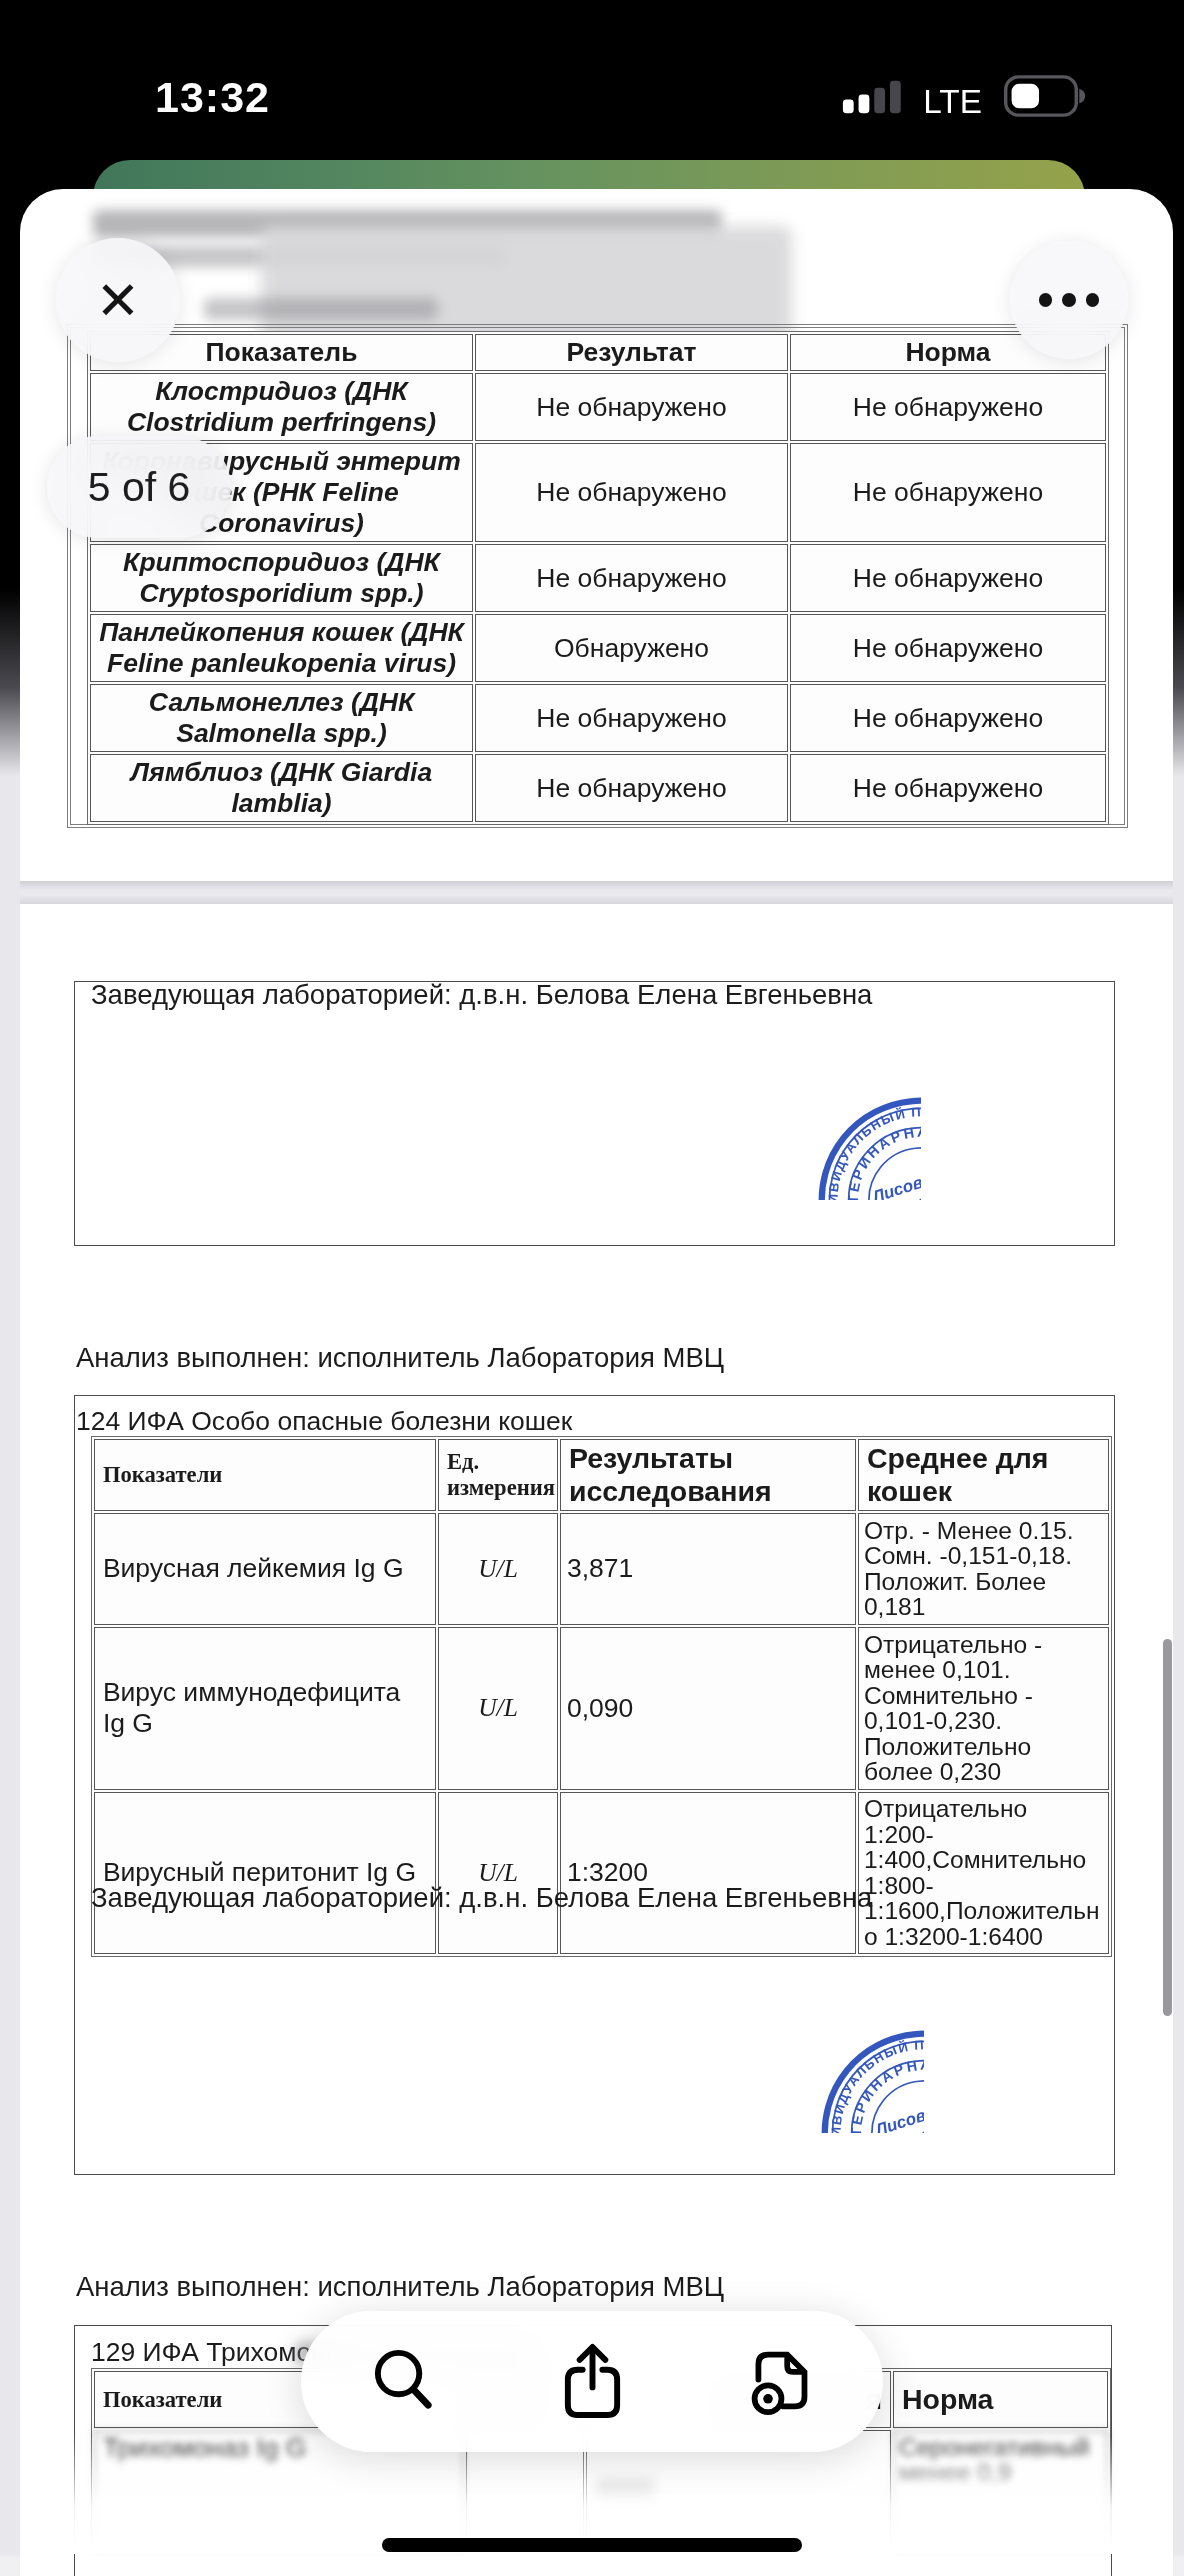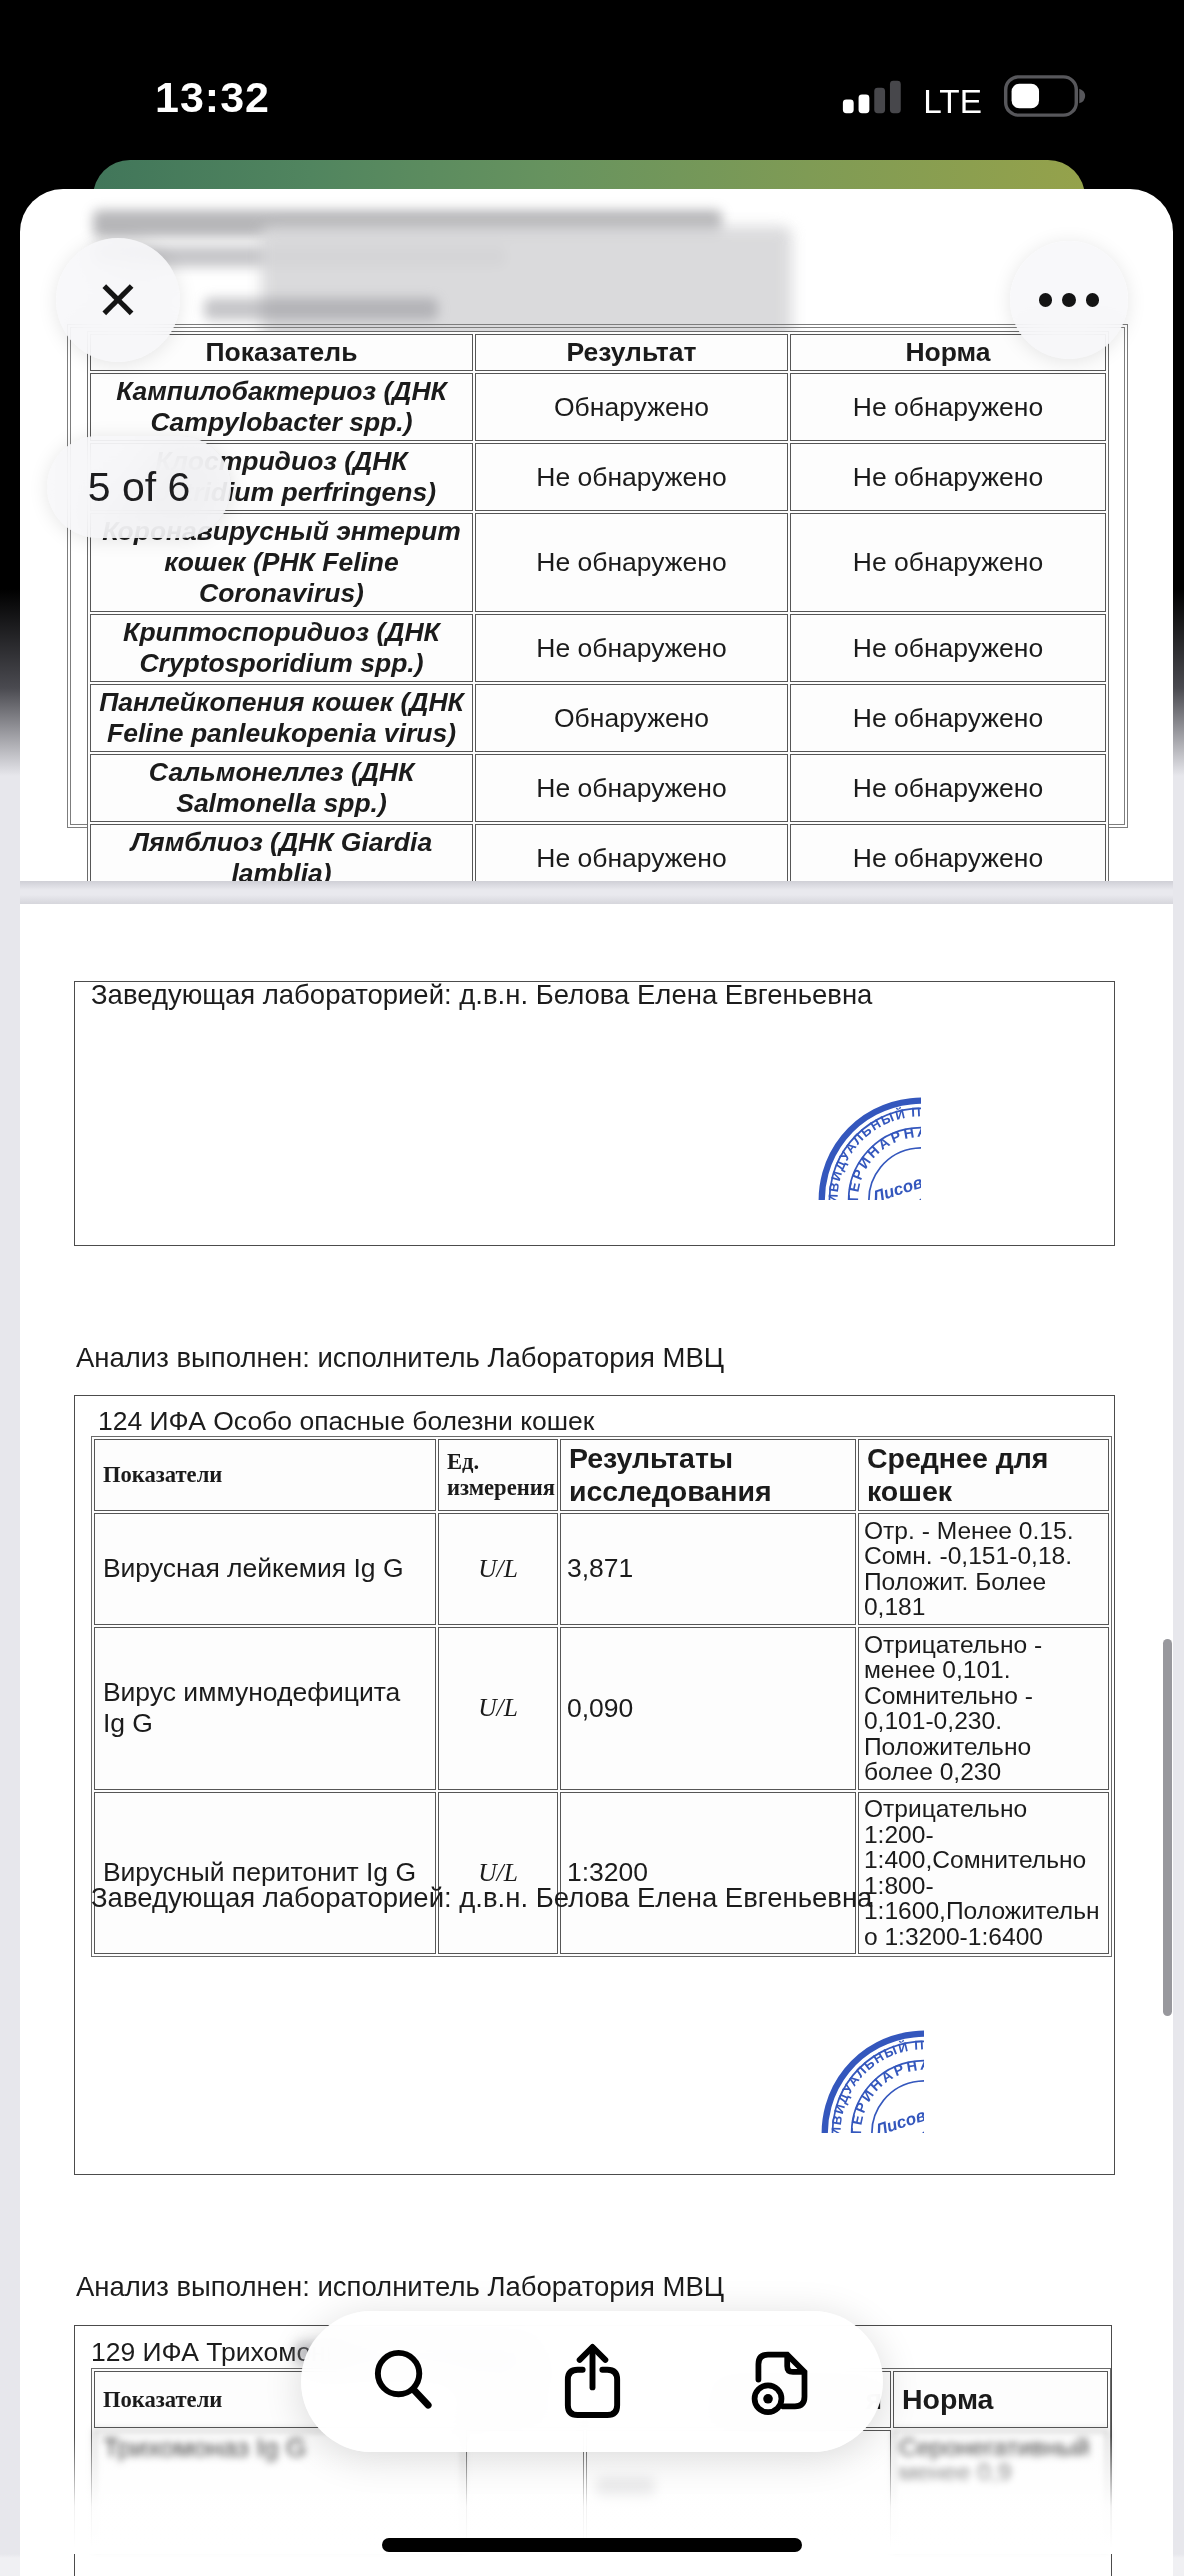--- a/index.html
+++ b/index.html
@@ -105,25 +105,20 @@
         <col style="width:383px">
         <col style="width:313px">
         <col style="width:316px">
       </colgroup>
     <tbody>
         <tr style="height:33px">
       <th>Показатель</th>
       <th>Результат</th>
       <th>Норма</th>
     </tr>
-    <tr style="height:55px">
-      <td class="ind">Кампилобактериоз (ДНК Campylobacter spp.)</td>
-      <td>Обнаружено</td>
-      <td>Не обнаружено</td>
-    </tr>
     <tr style="height:61px">
       <td class="ind">Клостридиоз (ДНК Clostridium perfringens)</td>
       <td>Не обнаружено</td>
       <td>Не обнаружено</td>
     </tr>
     <tr style="height:75px">
       <td class="ind">Коронавирусный энтерит кошек (РНК Feline Coronavirus)</td>
       <td>Не обнаружено</td>
       <td>Не обнаружено</td>
     </tr>
@@ -153,21 +148,21 @@
   <div class="abs pagegap"></div>
 
   <div class="abs boxB" style="left:74px;top:981px;width:1039px;height:263px;"></div>
   <div class="abs doc-line" style="left:91px;top:979px;">Заведующая лабораторией: д.в.н. Белова Елена Евгеньевна</div>
   <svg class="abs" style="left:709px;top:988px" width="212" height="212" viewBox="-110 -110 220 220">
     <use href="#stampSym"></use>
   </svg>
 
   <div class="abs doc-line" style="left:76px;top:1342px;">Анализ выполнен: исполнитель Лаборатория МВЦ</div>
   <div class="abs boxB" style="left:74px;top:1395px;width:1039px;height:778px;"></div>
-  <div class="abs" style="left:98px;top:1406px;font-size:26.5px;color:#1c1c1c;">124 ИФА Особо опасные болезни кошек</div>
+  <div class="abs" style="left:76px;top:1406px;font-size:26.5px;color:#1c1c1c;">124 ИФА Особо опасные болезни кошек</div>
   <table class="doc t124 abs" style="left:91px;top:1436px;width:1008px;">
     <colgroup>
         <col style="width:342px">
         <col style="width:120px">
         <col style="width:296px">
         <col style="width:251px">
       </colgroup>
     <tbody>
         <tr style="height:55px">
       <th class="serif">Показатели</th>

